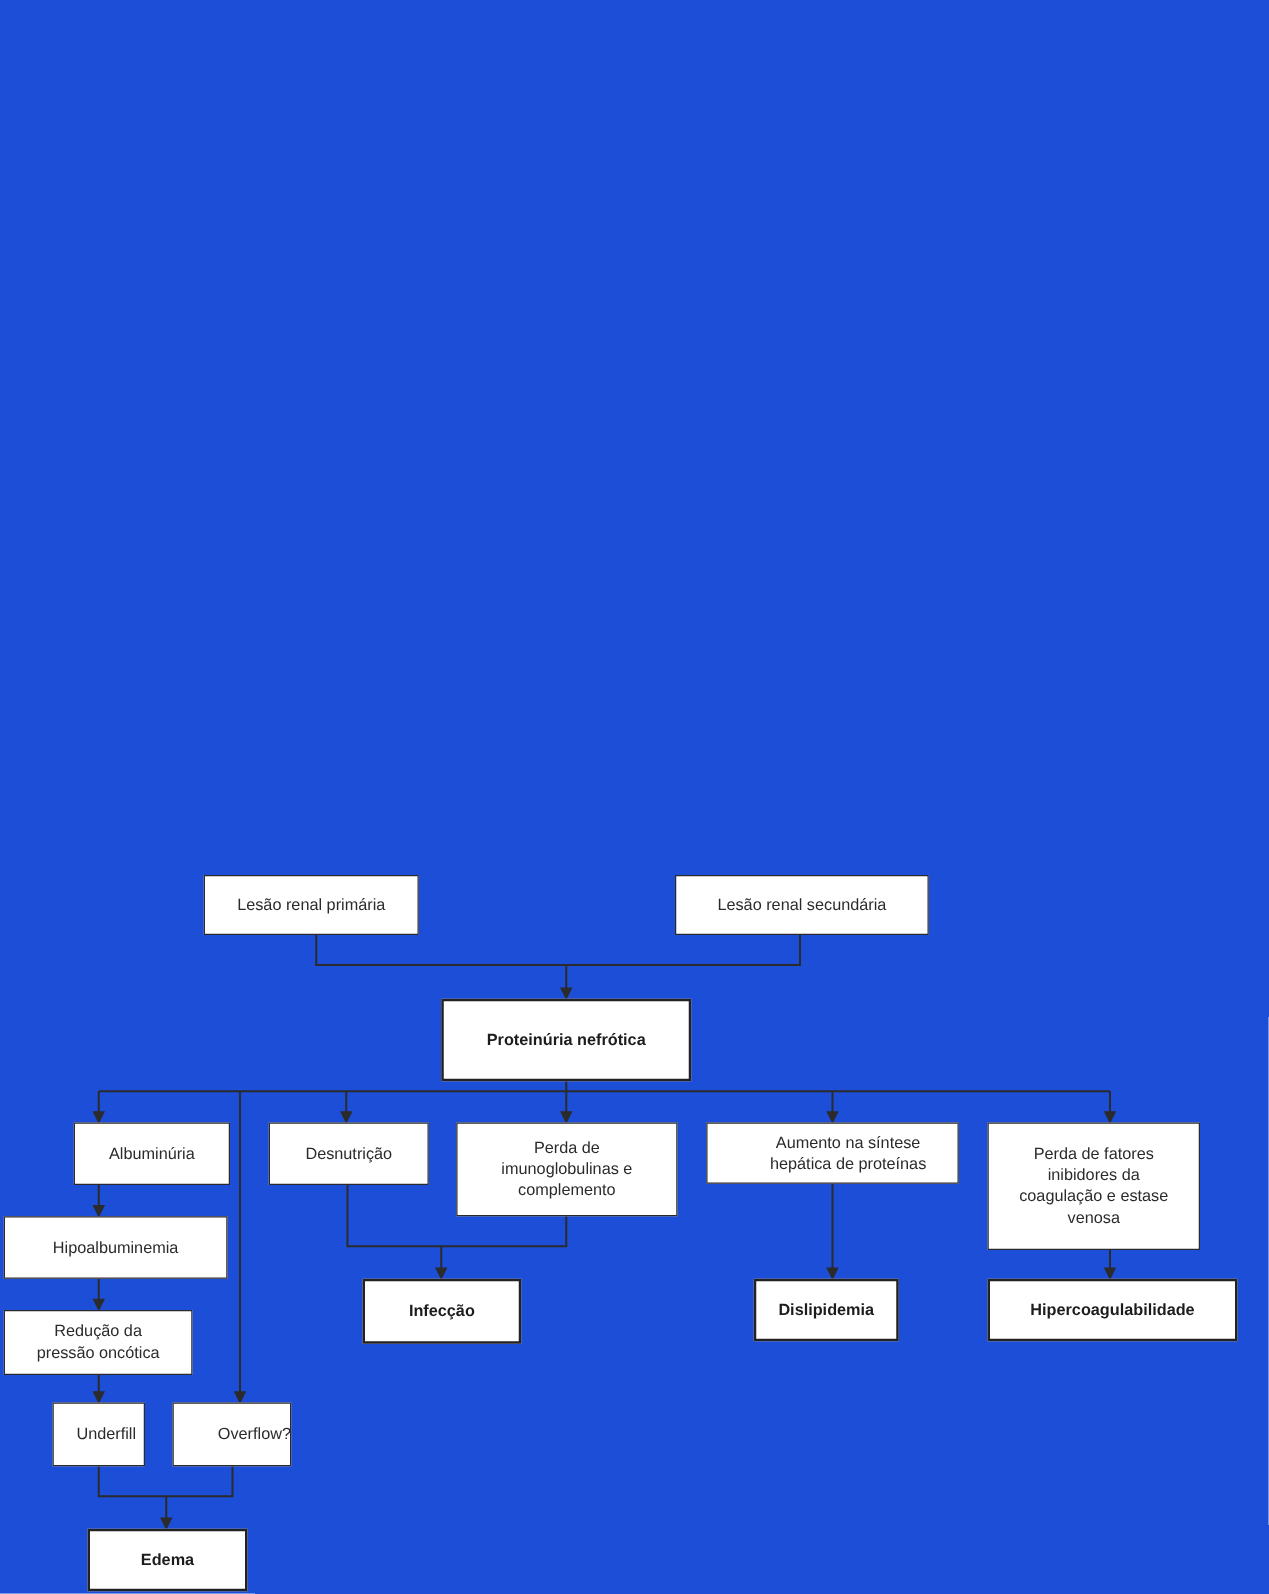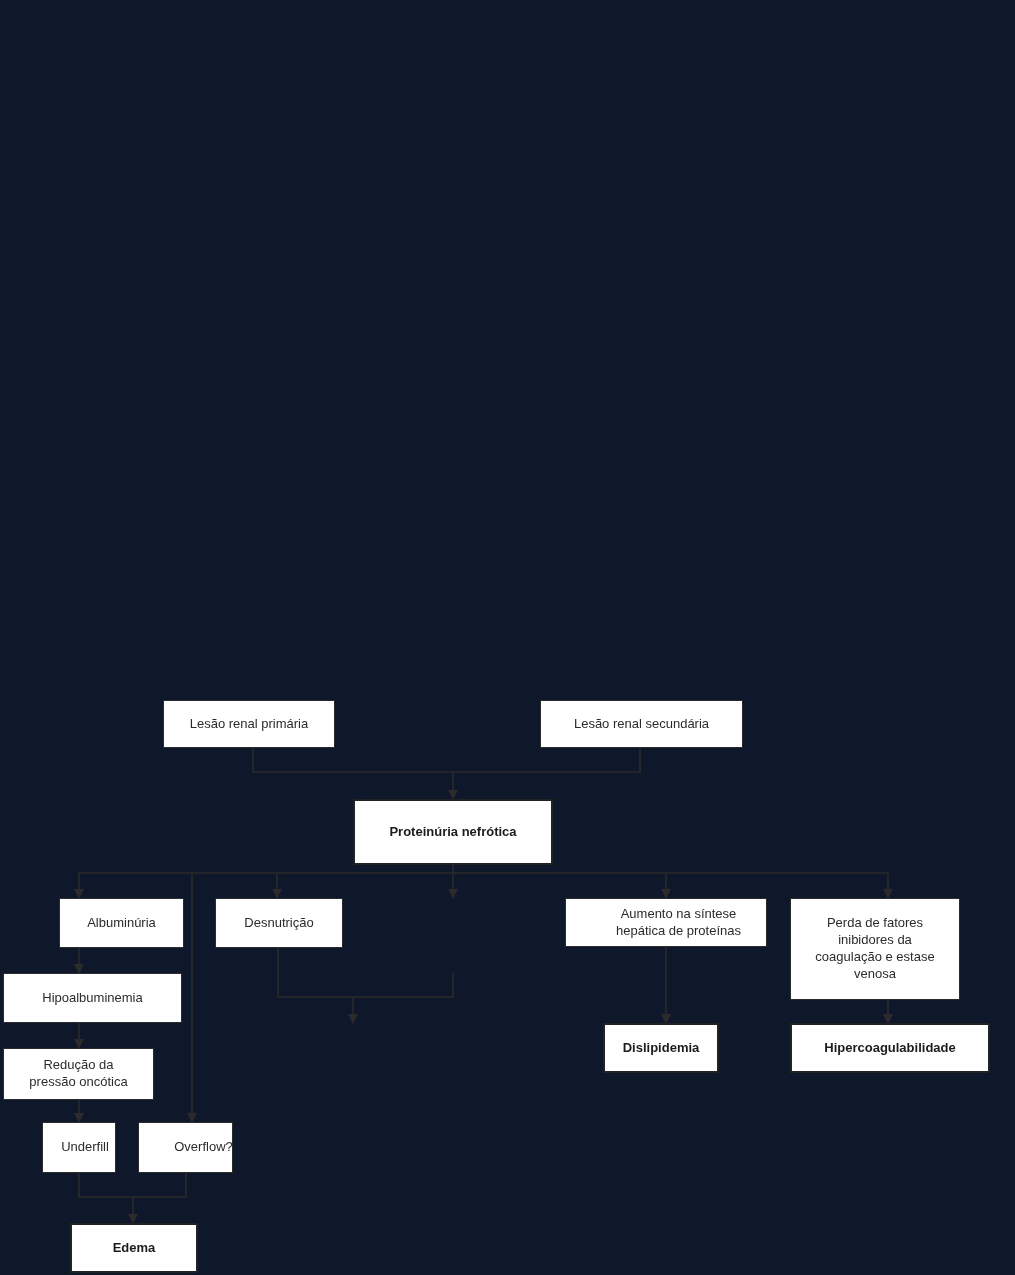--- a/index.html
+++ b/index.html
@@ -4,21 +4,21 @@
 <style>
   html, body {
     margin: 0;
     padding: 0;
     background: #ffffff;
   }
   #canvas {
     position: relative;
     width: 1015px;
     height: 1275px;
-    background: #0f172a;
+    background: #1d4ed8;
     font-family: "Liberation Sans", "DejaVu Sans", sans-serif;
     overflow: hidden;
   }
   #connectors {
     position: absolute;
     left: 0;
     top: 0;
     width: 1015px;
     height: 1275px;
   }
@@ -114,20 +114,25 @@
   </div>
 
   <div class="node" style="left:17px; top:898px; width:125px; height:50px;margin-left:42px;">
     <span class="label">Albuminúria</span>
   </div>
 
   <div class="node" style="left:215px; top:898px; width:128px; height:50px;">
     <span class="label">Desnutrição</span>
   </div>
 
+  <div class="node" style="left:365px; top:898px; width:177px; height:75px;">
+    <span class="label">Perda de
+imunoglobulinas e
+complemento</span>
+  </div>
 
   <div class="node" style="left:565px; top:898px; width:202px; height:49px;padding-left:29px;">
     <span class="label">Aumento na síntese
 hepática de proteínas</span>
   </div>
 
   <div class="node" style="left:790px; top:898px; width:170px; height:102px;">
     <span class="label">Perda de fatores
 inibidores da
 coagulação e estase
@@ -144,20 +149,23 @@
   </div>
 
   <div class="node" style="left:42px; top:1122px; width:74px; height:51px;padding-left:16px;">
     <span class="label">Underfill</span>
   </div>
 
   <div class="node" style="left:138px; top:1122px; width:95px; height:51px;padding-left:40px;">
     <span class="label">Overflow?</span>
   </div>
 
+  <div class="node emphasis" style="left:290px; top:1023px; width:127px; height:52px;">
+    <span class="label">Infecção</span>
+  </div>
 
   <div class="node emphasis" style="left:603px; top:1023px; width:116px; height:50px;">
     <span class="label">Dislipidemia</span>
   </div>
 
   <div class="node emphasis" style="left:790px; top:1023px; width:200px; height:50px;">
     <span class="label">Hipercoagulabilidade</span>
   </div>
 
   <div class="node emphasis" style="left:70px; top:1223px; width:128px; height:50px;">

